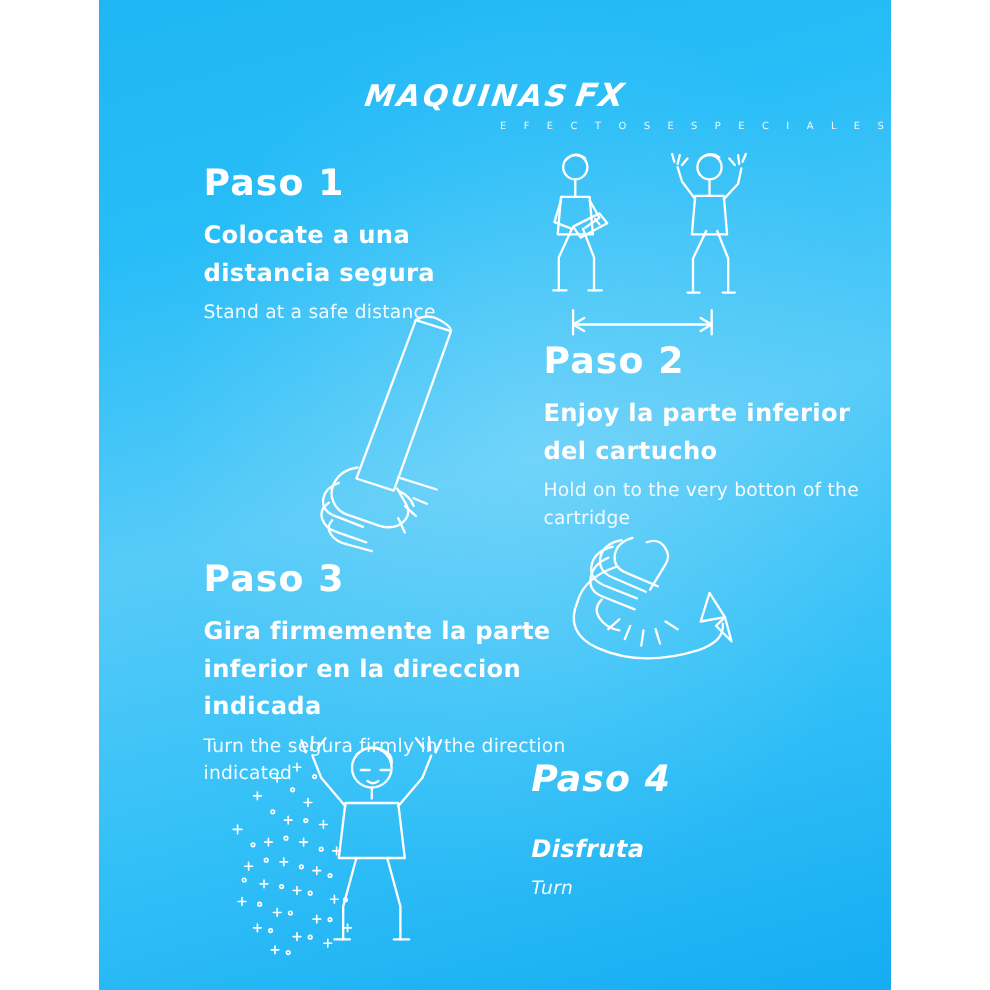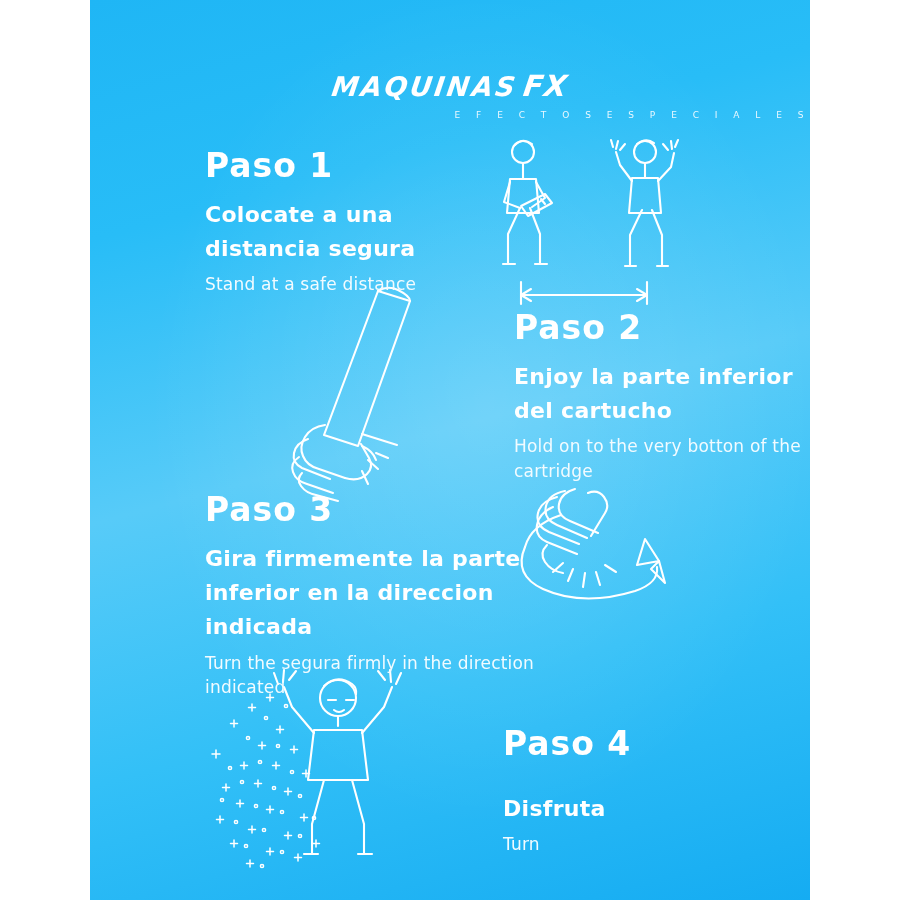--- a/index.html
+++ b/index.html
@@ -60,21 +60,20 @@
     font-size: 9px;
     letter-spacing: 6.5px;
     font-weight: 400;
     text-align: right;
   }
 
   .step-text {
     position: absolute;
     z-index: 3;
     color: #ffffff;
-    margin-left: 20px;
   }
   .step-title {
     font-size: 33px;
     font-weight: 700;
     letter-spacing: 1px;
     line-height: 1.1;
     margin-bottom: 14px;
     white-space: nowrap;
   }
   .step-es {
@@ -101,24 +100,24 @@
     overflow: visible;
   }
 
   
   #step1-text { left: 95px; top: 148px; width: 290px; }
   #step1-art  { left: 395px; top: 130px; }
 
   #step2-text { left: 404px; top: 310px; width: 300px; }
   #step2-art  { left: 160px; top: 285px; }
 
-  #step3-text { left: 95px; top: 492px; width: 330px; }
+  #step3-text { left: 95px; top: 508px; width: 330px; }
   #step3-art  { left: 405px; top: 485px; }
 
-  #step4-text { left: 393px; top: 726px; width: 280px; }
+  #step4-text { left: 393px; top: 690px; width: 280px; font-style: italic; }
   #step4-art  { left: 110px; top: 650px; }
 </style>
 </head>
 <body>
 
 <div id="poster">
 
   <div class="logo-wrap">
     <div class="logo-main">
       <span>MAQUINAS</span><span class="fx">FX</span>

